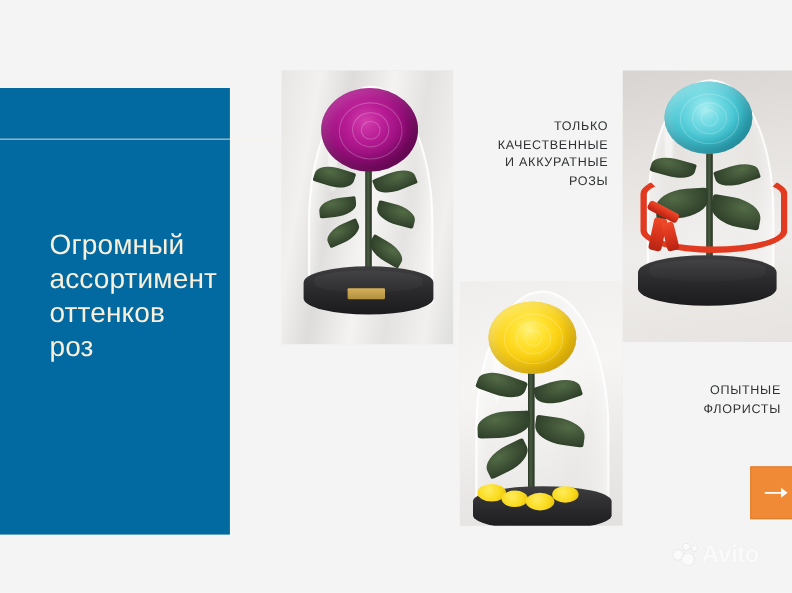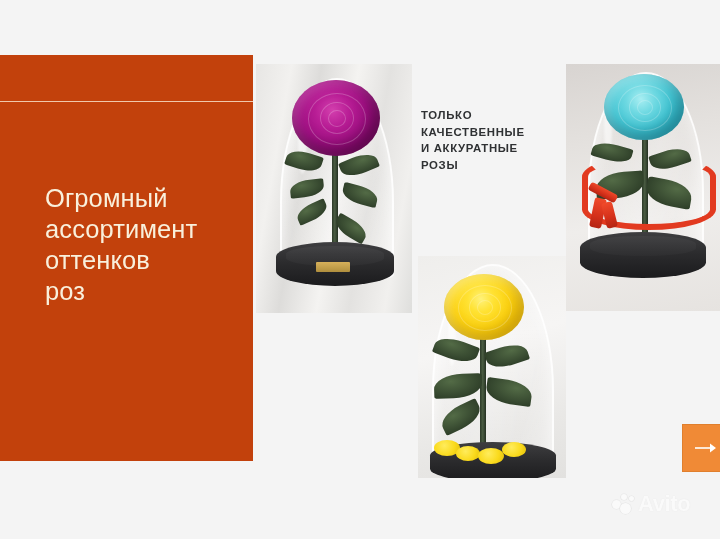--- a/index.html
+++ b/index.html
@@ -16,24 +16,24 @@
     width: 720px;
     height: 539px;
     background: #f4f4f4;
     overflow: hidden;
   }
 
   
   .orange-panel {
     position: absolute;
     left: 0;
-    top: 55px;
-    width: 253px;
+    top: 80px;
+    width: 209px;
     height: 406px;
-    background: #c2410c;
+    background: #0369a1;
     box-sizing: border-box;
   }
   .orange-rule {
     position: absolute;
     left: 0;
     top: 46px;
     width: 253px;
     height: 1px;
     background: rgba(255, 245, 225, 0.75);
   }
@@ -165,22 +165,23 @@
     background: radial-gradient(circle at 40% 35%, #ffec5c 0%, #fada1c 55%, #e0bc08 100%);
   }
 
   
   .caption {
     position: absolute;
     color: #2f3133;
     font-size: 11.4px;
     line-height: 16.5px;
     letter-spacing: 0.65px;
-    font-weight: 700;
+    font-weight: 400;
     white-space: pre-line;
+    text-align: right;
   }
   .cap-quality { left: 421px; top: 107px; width: 132px; }
   .cap-hand    { left: 279px; top: 347px; width: 130px; }
   .cap-florist { left: 590px; top: 347px; width: 120px; }
 
   
   .arrow-btn {
     position: absolute;
     left: 682px;
     top: 424px;
@@ -313,20 +314,22 @@
     <div class="petal-drop" style="left:60px; top:192px; width:26px; height:16px;"></div>
     <div class="petal-drop" style="left:84px; top:186px; width:24px; height:15px;"></div>
   </div>
 
   <div class="caption cap-quality">ТОЛЬКО
 КАЧЕСТВЕННЫЕ
 И АККУРАТНЫЕ
 РОЗЫ</div>
 
 
+  <div class="caption cap-florist">ОПЫТНЫЕ
+ФЛОРИСТЫ</div>
 
   <div class="arrow-btn">
     <span>
       <svg width="24" height="12" viewBox="0 0 24 12" aria-hidden="true">
         <path d="M0 6 H19" stroke="#ffffff" stroke-width="1.6" fill="none"></path>
         <path d="M15 1.5 L21 6 L15 10.5 Z" fill="#ffffff"></path>
       </svg>
     </span>
   </div>
 

